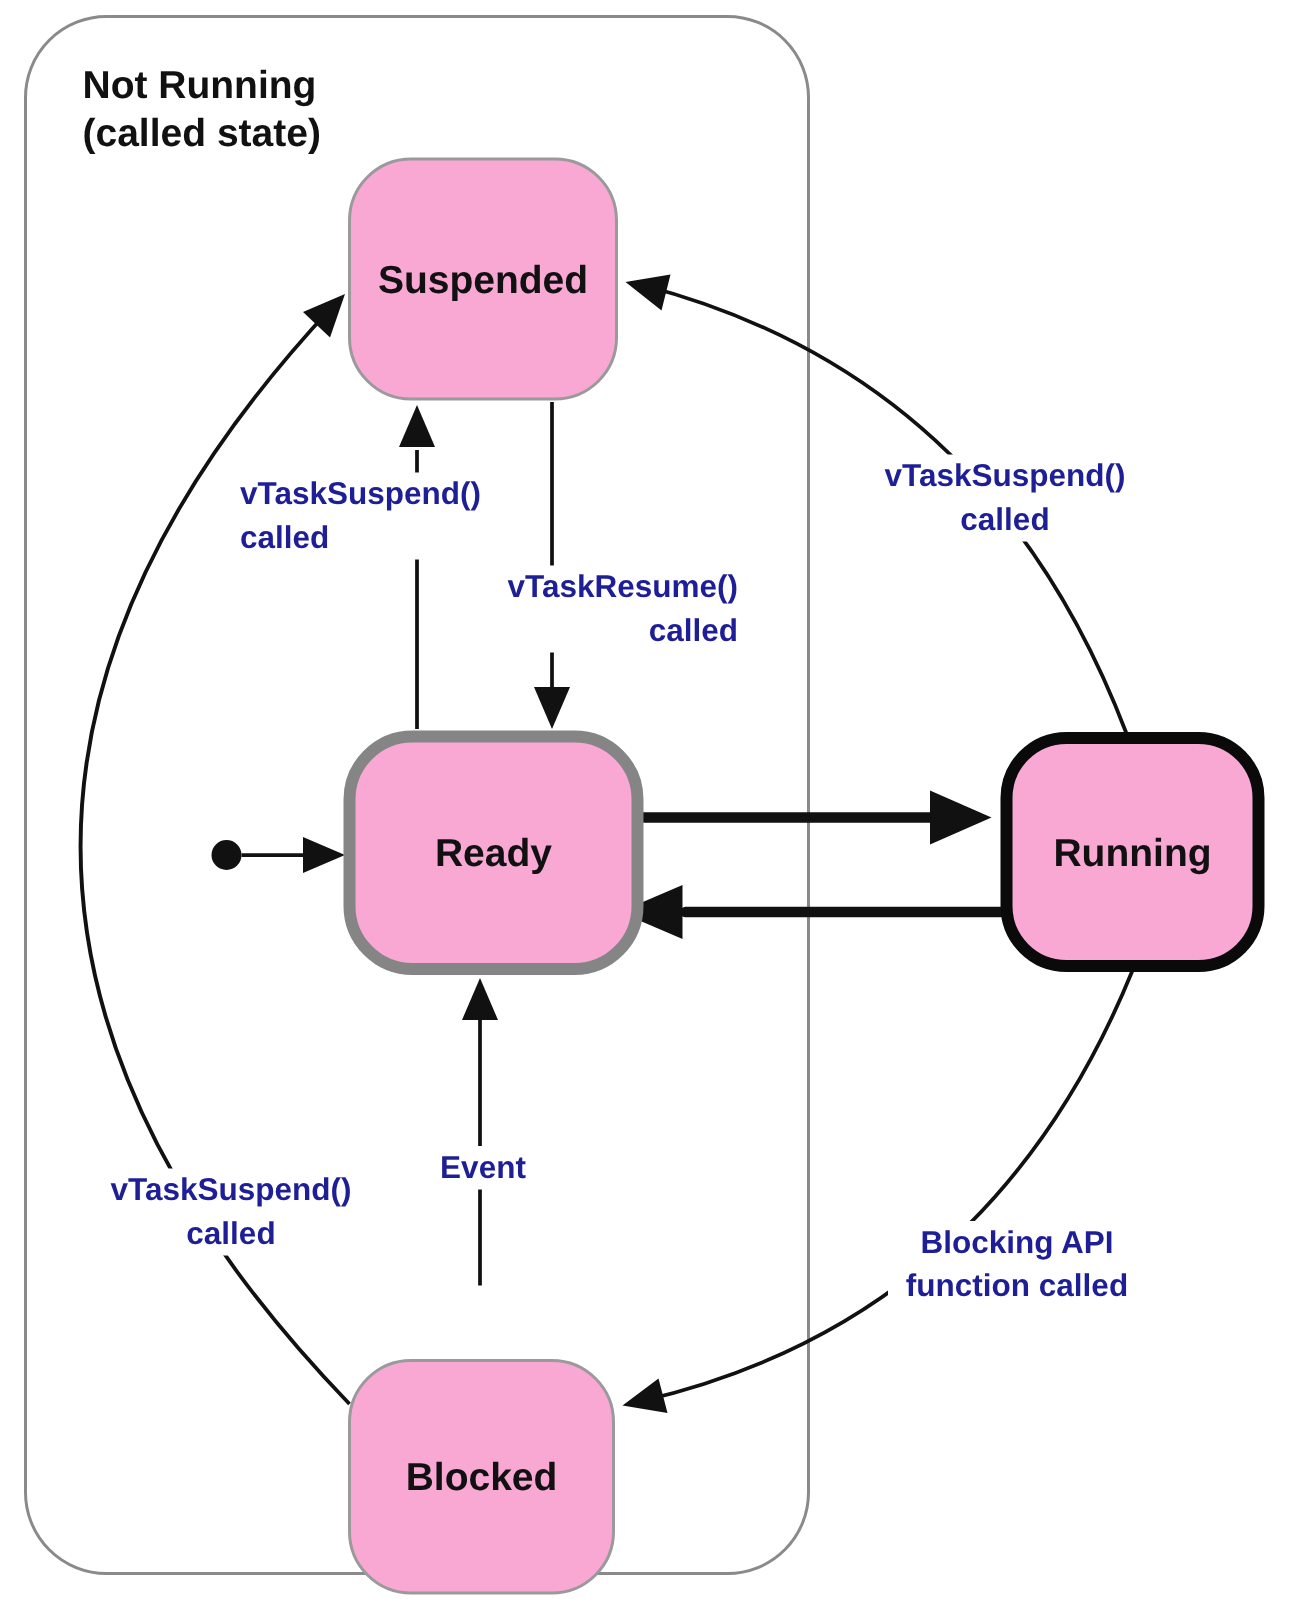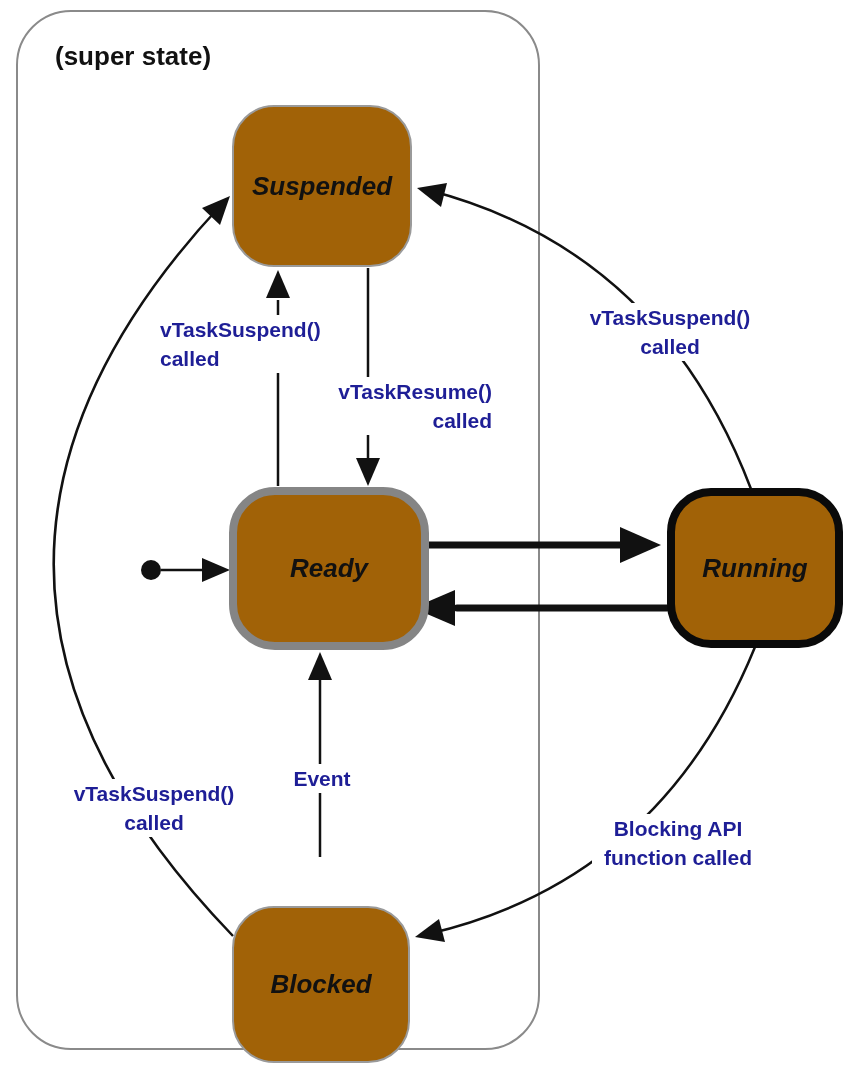--- a/index.html
+++ b/index.html
@@ -50,29 +50,28 @@
     fill: none;
     stroke-linecap: round;
   }
   svg.wires .head {
     fill: var(--arrow-black, #111);
     stroke: none;
   }
   .state {
     position: absolute;
     box-sizing: border-box;
-    background: #a16207;
+    background: #f9a8d4;
     display: flex;
     align-items: center;
     justify-content: center;
     font-size: 26px;
     font-weight: bold;
     color: var(--state-text, #111);
     z-index: 3;
-    font-style: italic;
   }
   .state-suspended {
     left: 232px; top: 105px; width: 180px; height: 162px;
     border: 2.5px solid var(--substate-border, #9a9a9a);
     border-radius: 42px;
   }
   .state-ready {
     left: 229px; top: 487px; width: 200px; height: 163px;
     border: 8px solid var(--ready-border, #858585);
     border-radius: 46px;
@@ -105,21 +104,22 @@
   .tl-blocked-to-ready     { left: 289px; top: 764px; width: 66px;  text-align: center; }
   .tl-running-to-blocked   { left: 592px; top: 770px; width: 172px; text-align: center; margin-top: 44px; }
 </style>
 </head>
 <body>
 
 <div class="stage">
 
   <div class="superstate"></div>
   <div class="superstate-title">
-    <div>(super state)</div>
+    <div>Not Running</div>
+    <div>(called state)</div>
   </div>
 
   <svg class="wires" width="865" height="1066" viewBox="0 0 865 1066">
 
     <g>
       <circle cx="151" cy="570" r="10" class="head"></circle>
       <line class="thin" x1="161" y1="570" x2="204" y2="570"></line>
       <polygon class="head" points="230,570 202,558 202,582"></polygon>
     </g>
 

